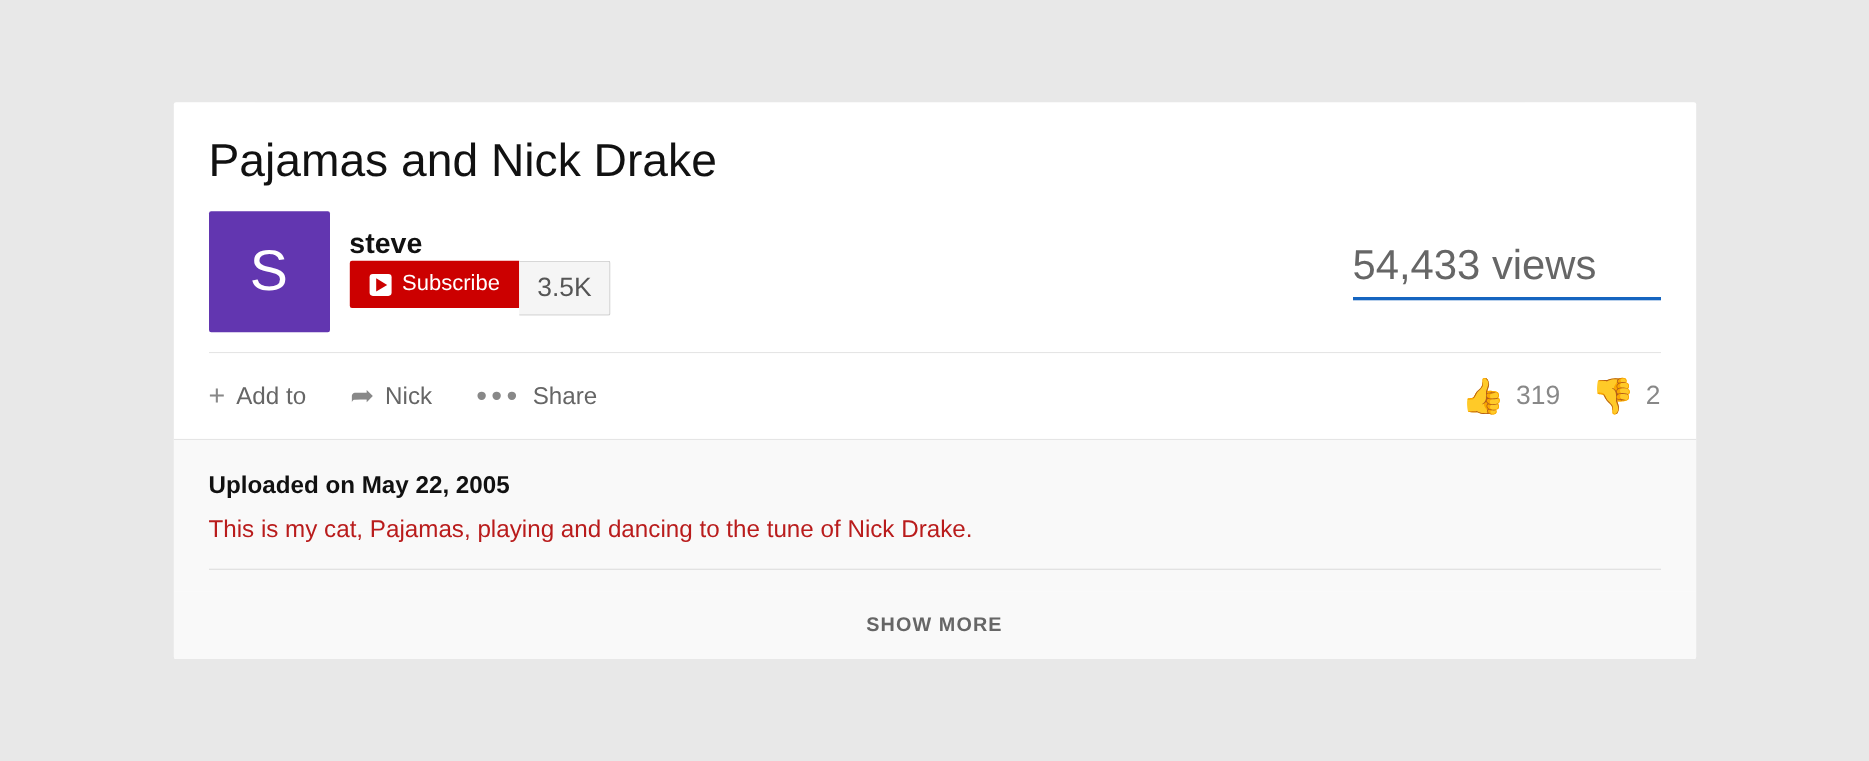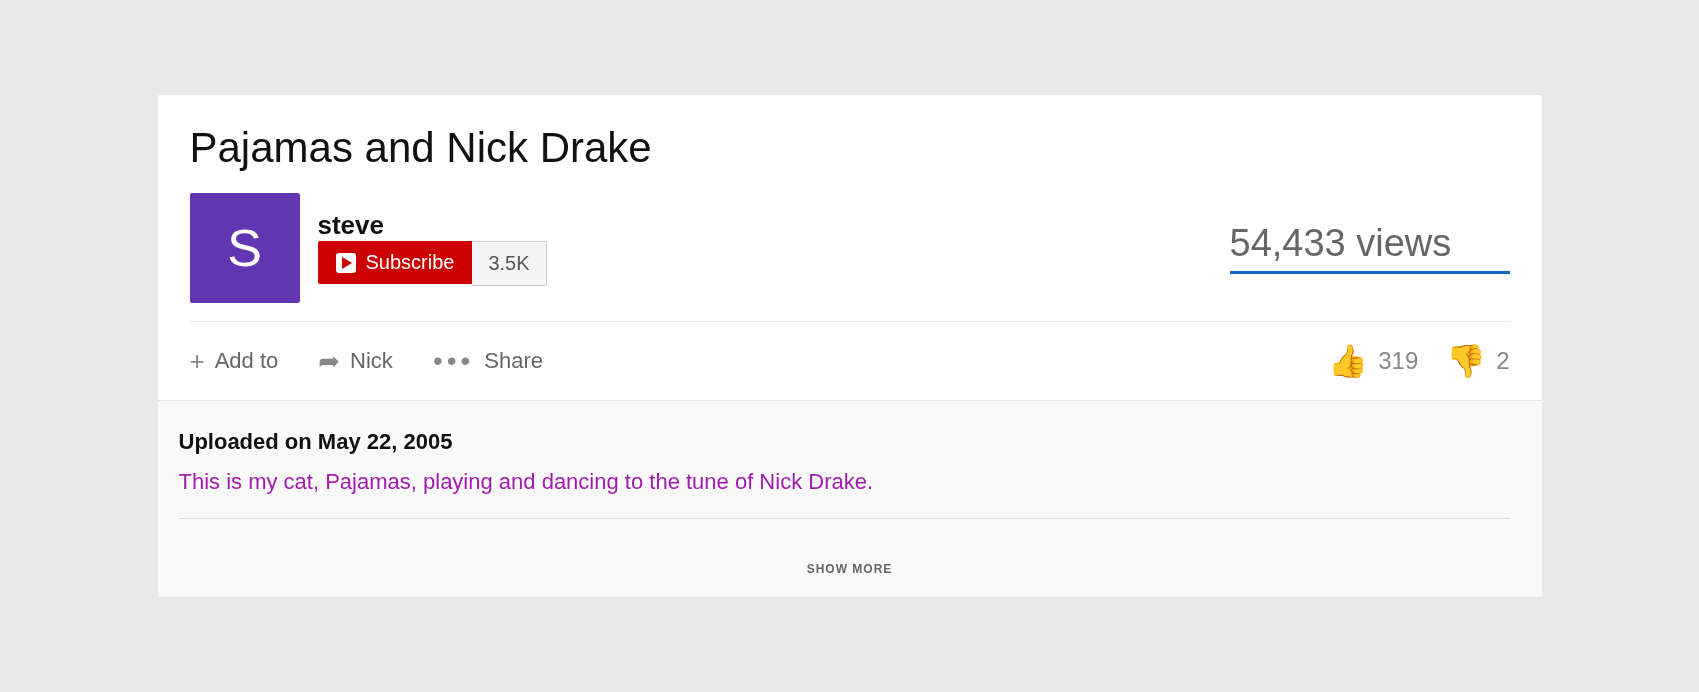--- a/index.html
+++ b/index.html
@@ -93,21 +93,21 @@
       border-top: 6px solid transparent;
       border-bottom: 6px solid transparent;
       border-left: 10px solid #cc0000;
       margin-left: 2px;
     }
     .subscriber-count {
       background: #f5f5f5;
       border: 1px solid #ccc;
       border-left: none;
       padding: 10px 16px;
-      font-size: 20px;
+      font-size: 24px;
       color: #555;
       border-radius: 0 2px 2px 0;
     }
     .views-section {
       text-align: left;
     }
     .views-count {
       font-size: 38px;
       color: #666;
       font-weight: 300;
@@ -170,49 +170,49 @@
     .thumb-icon {
       font-size: 32px;
       color: #888;
       cursor: pointer;
     }
     .divider-full {
       border: none;
       border-top: 1px solid #e5e5e5;
     }
     .description-section {
-      padding: 28px 32px 20px 21px;
+      padding: 28px 32px 20px 32px;
       background: #f9f9f9;
     }
     .upload-date {
       font-size: 22px;
       font-weight: 700;
       color: #111;
       margin-bottom: 10px;
     }
     .description-text {
       font-size: 22px;
-      color: #a21caf;
+      color: #b91c1c;
       line-height: 1.5;
     }
     .desc-divider {
       border: none;
       border-top: 1px solid #ddd;
       margin: 20px 0 0 0;
     }
     .show-more-section {
       padding: 20px 32px;
       text-align: center;
       background: #f9f9f9;
     }
     .show-more-btn {
       background: none;
       border: none;
       cursor: pointer;
-      font-size: 12px;
+      font-size: 18px;
       font-weight: 700;
       color: #666;
       letter-spacing: 1px;
     }
     .dots {
       font-size: 28px;
       letter-spacing: 4px;
       color: #888;
       line-height: 1;
     }

